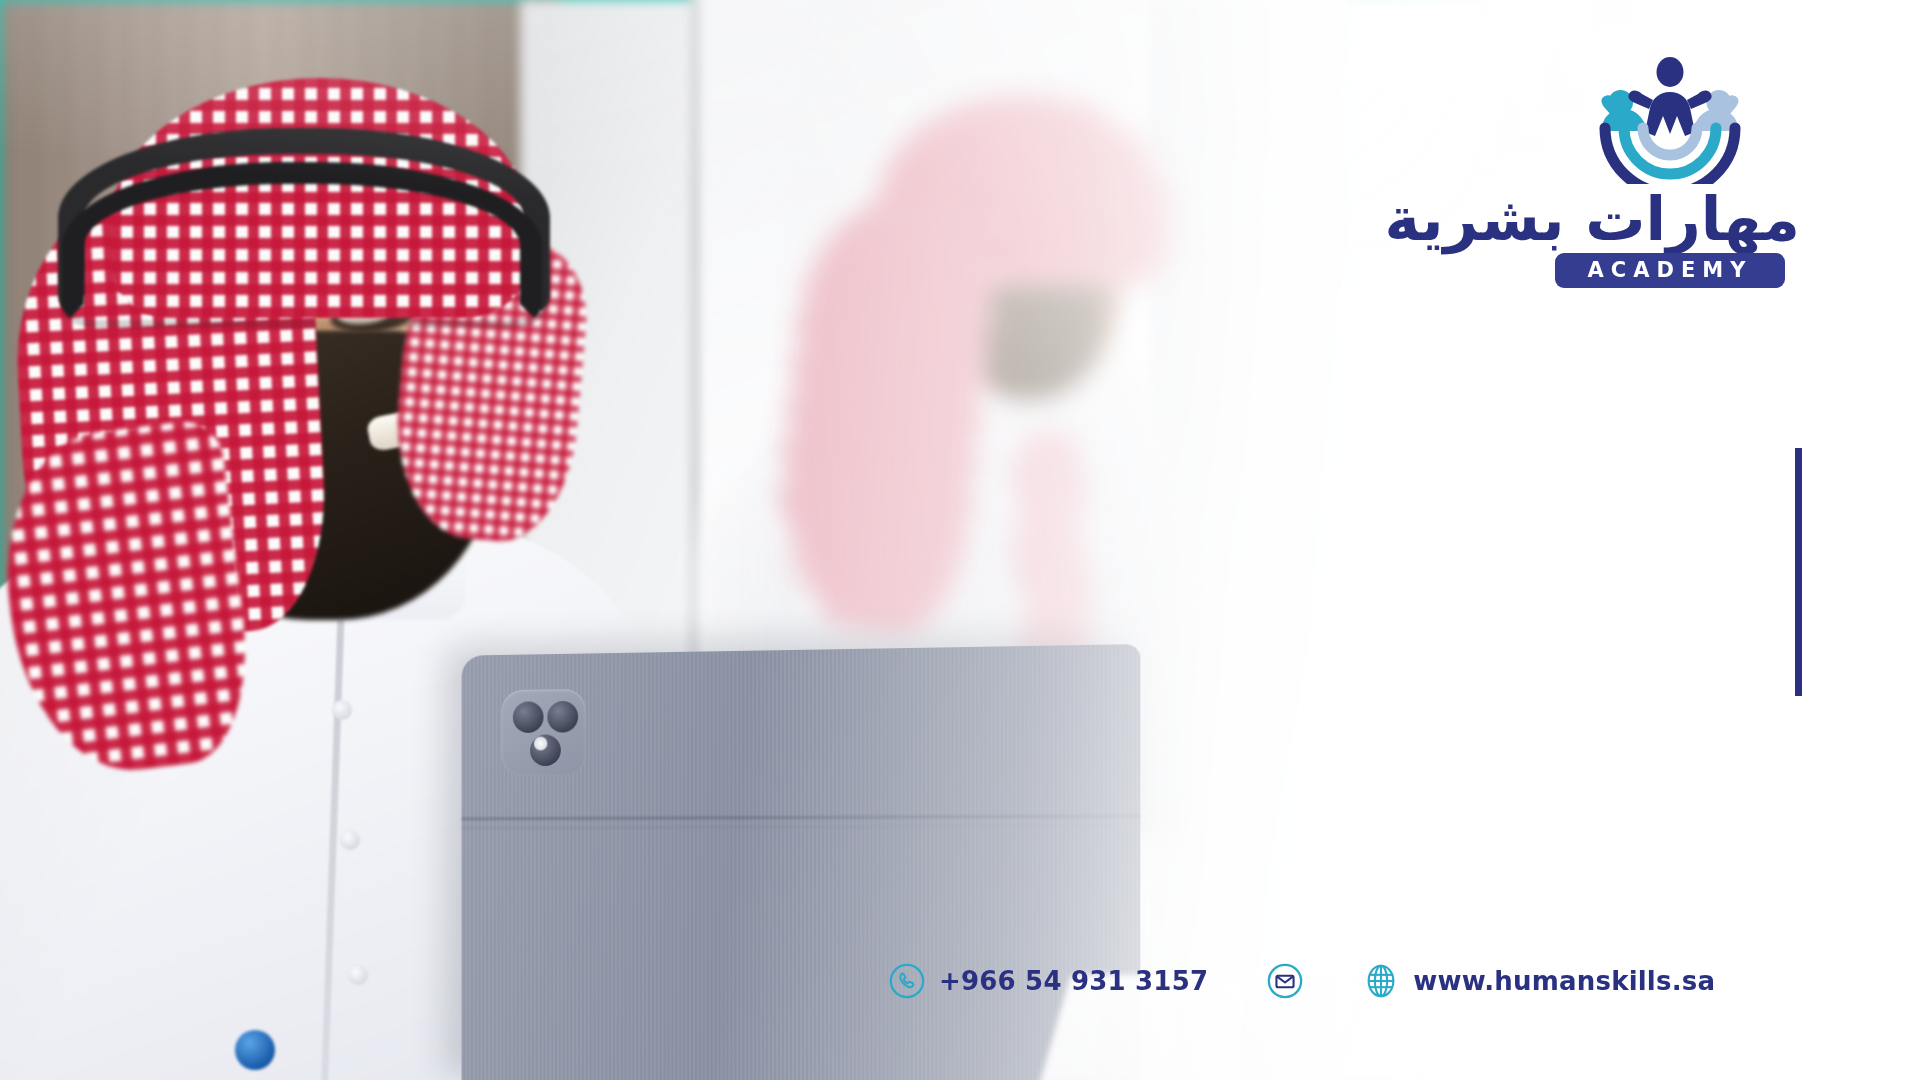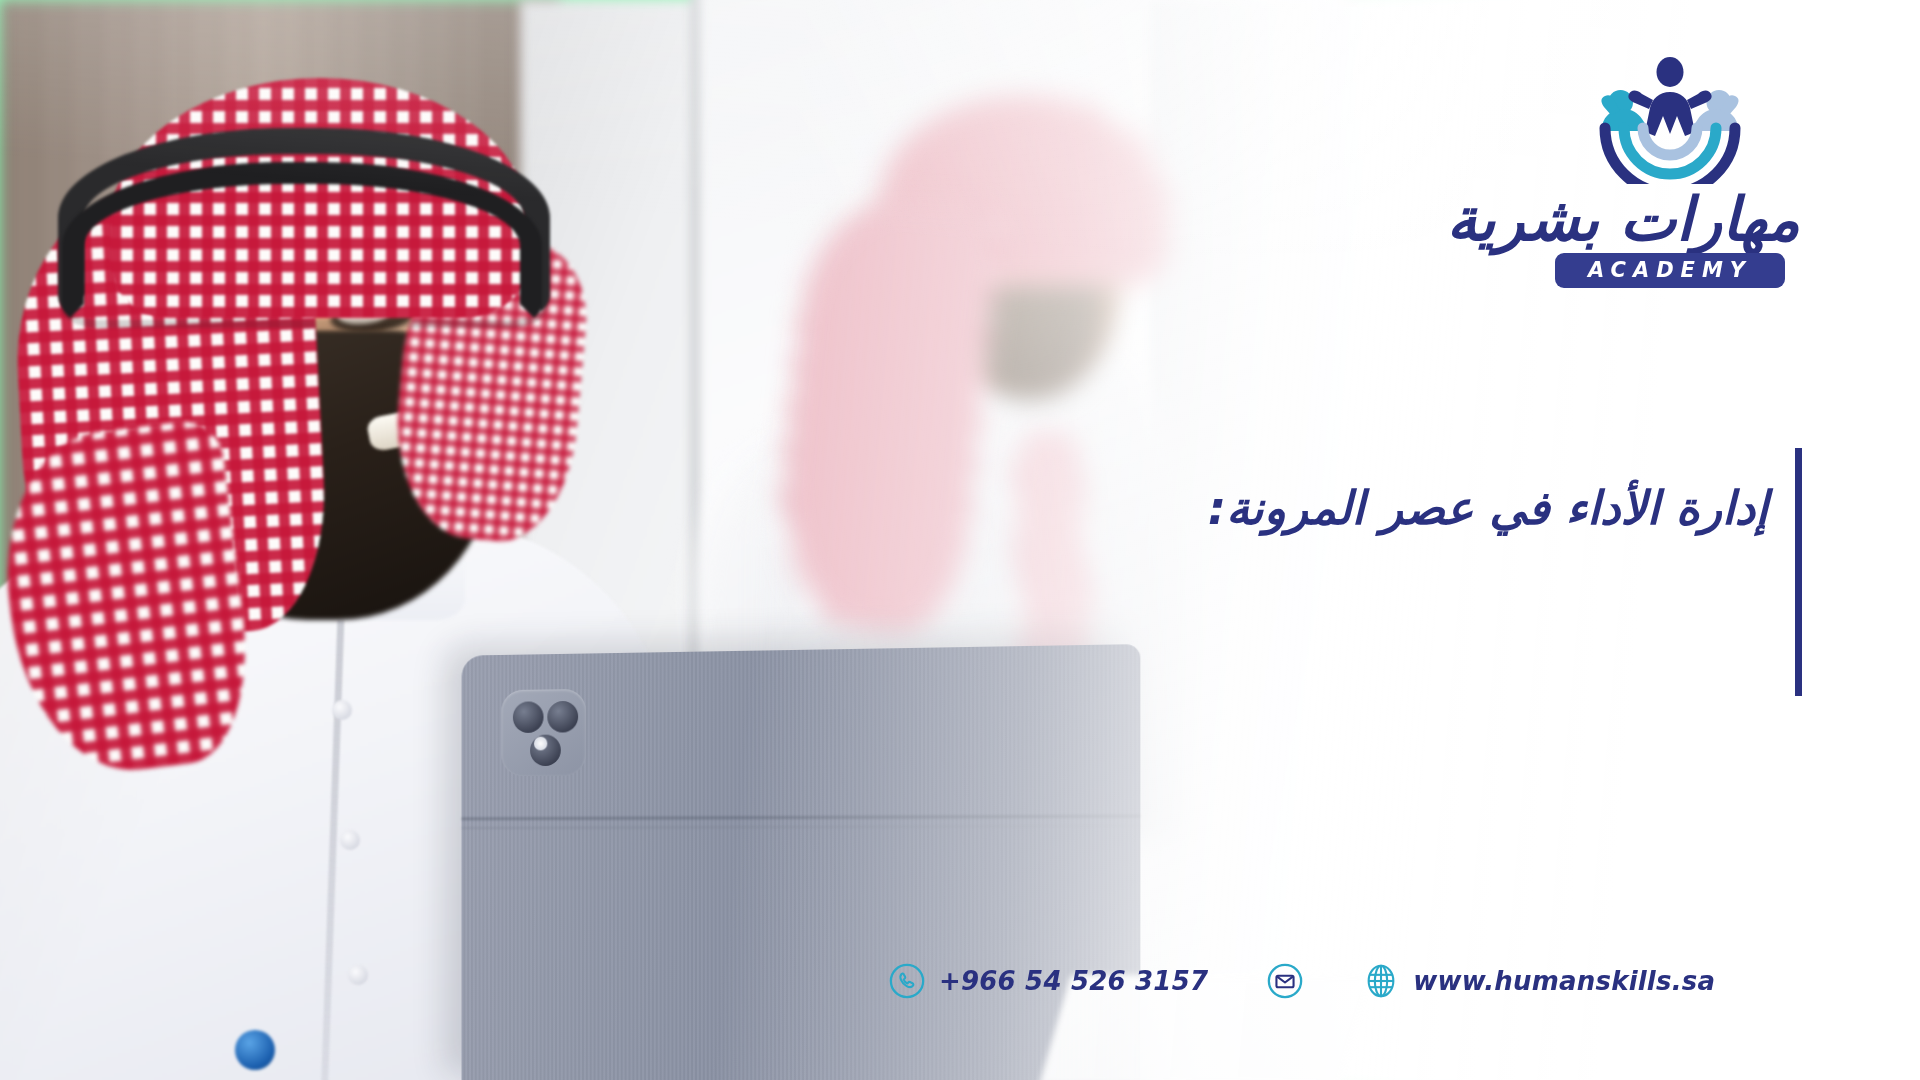--- a/index.html
+++ b/index.html
@@ -3,22 +3,21 @@
 <meta charset="utf-8">
 <title>Human Skills Academy Banner</title>
 <style>
   html,body{margin:0;padding:0;background:#fff;}
   body{font-family:"DejaVu Sans","Liberation Sans",sans-serif;}
 
   #banner{
     position:relative;
     width:1920px;height:1080px;
     overflow:hidden;
-    background:#86efac;
-    font-style:italic;
+    background:#14b8a6;
   }
 
   
   .photo{position:absolute;inset:0;overflow:hidden;}
 
   
   .wall-wood{
     position:absolute;left:0;top:0;width:560px;height:1080px;
     background:
       repeating-linear-gradient(90deg,
@@ -425,31 +424,30 @@
           <path d="M48 76a27 27 0 0 0 54 0" stroke="#a9c2e0" stroke-width="11"></path>
         </g>
       </svg>
     </div>
     <div class="logo-word">مهارات بشرية</div>
     <div class="logo-badge">ACADEMY</div>
   </div>
 
   <div id="headline-rule"></div>
   <div id="headline">
-    <div>إدارة الأداء في عصر المرونة:</div>
   </div>
 
   <div id="contact">
 
     <div class="contact-item">
       <svg class="contact-ico" viewBox="0 0 40 40">
         <circle cx="20" cy="20" r="17" fill="none" stroke="#2aa9c9" stroke-width="2.4"></circle>
         <path d="M14.2 12.6c.9-.7 2 -.5 2.5.5l1.3 2.4c.4.8.2 1.6-.5 2.1l-1 .8c.5 1.6 2.4 3.6 4 4.2l.8-1c.5-.7 1.3-.9 2.1-.5l2.4 1.3c1 .5 1.2 1.6.5 2.5-1.6 2-4 2-6.6.5-2.6-1.5-5-4-6-6.6-1-2.6-.8-4.8 .5-6.2z" fill="none" stroke="#2aa9c9" stroke-width="2.2" stroke-linejoin="round"></path>
       </svg>
-      <span class="contact-txt">+966 54 526 3157</span>
+      <span class="contact-txt">+966 54 931 3157</span>
     </div>
 
     <div class="contact-item">
       <svg class="contact-ico" viewBox="0 0 40 40">
         <circle cx="20" cy="20" r="17" fill="none" stroke="#2aa9c9" stroke-width="2.4"></circle>
         <rect x="11" y="14.5" width="18" height="12" rx="1.6" fill="none" stroke="#2a3180" stroke-width="2.2"></rect>
         <path d="M11.8 15.4 20 21.6l8.2-6.2" fill="none" stroke="#2a3180" stroke-width="2.2" stroke-linejoin="round"></path>
       </svg>
     </div>
 

